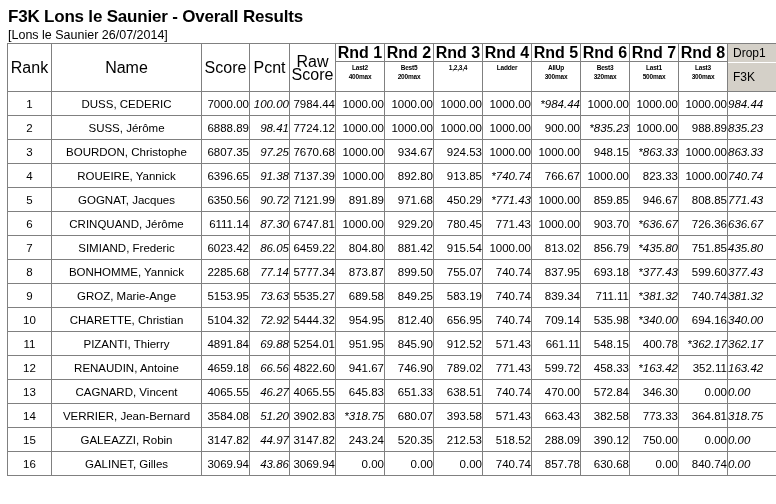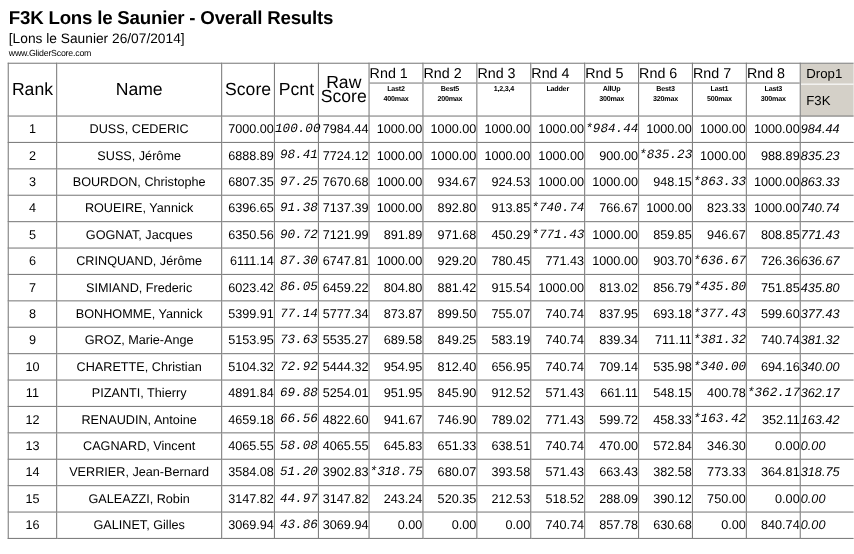--- a/index.html
+++ b/index.html
@@ -60,25 +60,26 @@
     text-align: center;
     height: 27px;
   }
   th.h-rank, th.h-name, th.h-score, th.h-pcnt, th.h-raw {
     font-size: 16px;
     vertical-align: middle;
   }
   th.h-raw .l1 { display:block; line-height: 13px; }
   th.h-raw .l2 { display:block; line-height: 13px; }
   .rnd-top {
-    font-size: 13px;
+    font-size: 16px;
     height: 17px;
     line-height: 17px;
-    text-align: left;
+    text-align: center;
     border-bottom: 1px solid #808080;
+    font-weight: bold;
   }
   .rnd-sub {
     font-size: 6.5px;
     height: 28px;
     line-height: 9px;
     text-align: center;
     padding-top: 1px;
     font-weight: bold;
     letter-spacing: -0.2px;
   }
@@ -105,38 +106,37 @@
   th.h-drop { border-right: 0; }
 
   
   tbody td {
     height: 23px;
     font-size: 11.5px;
   }
   td.c-rank { text-align: center; }
   td.c-name { text-align: center; padding-left: 5px; }
   td.c-num  { text-align: right; padding-right: 4px; }
-  td.c-num.starred { font-style: italic; font-family: Liberation Mono, monospace; }
-  td.c-pcnt { text-align: right; padding-right: 4px; font-style: italic; font-family: Liberation Mono, monospace; }
+  td.c-num.starred { font-style: italic; }
+  td.c-pcnt { text-align: right; padding-right: 4px; font-style: italic; }
   td.c-drop {
     text-align: left;
     padding-left: 12px;
     background: #d4d0c8;
     font-style: italic;
     border-right: 0;
   }
 </style>
 </head>
 <body>
 
 <div class="page">
 
   <div class="title">F3K Lons le Saunier - Overall Results</div>
   <div class="subtitle">[Lons le Saunier 26/07/2014]</div>
-  <div class="credit">www.GliderScore.com</div>
 
   <table class="results">
     <colgroup>
       <col style="width:44px">
       <col style="width:150px">
       <col style="width:48px">
       <col style="width:40px">
       <col style="width:46px">
       <col style="width:49px">
       <col style="width:49px">
@@ -333,21 +333,21 @@
           <td class="c-num">1000.00</td>
           <td class="c-num">813.02</td>
           <td class="c-num">856.79</td>
           <td class="c-num starred">*435.80</td>
           <td class="c-num">751.85</td>
           <td class="c-drop">435.80</td>
         </tr>
         <tr>
           <td class="c-rank">8</td>
           <td class="c-name">BONHOMME, Yannick</td>
-          <td class="c-num">5399.91</td>
+          <td class="c-num">2285.68</td>
           <td class="c-pcnt">77.14</td>
           <td class="c-num">5777.34</td>
           <td class="c-num">873.87</td>
           <td class="c-num">899.50</td>
           <td class="c-num">755.07</td>
           <td class="c-num">740.74</td>
           <td class="c-num">837.95</td>
           <td class="c-num">693.18</td>
           <td class="c-num starred">*377.43</td>
           <td class="c-num">599.60</td>
@@ -414,21 +414,21 @@
           <td class="c-num">599.72</td>
           <td class="c-num">458.33</td>
           <td class="c-num starred">*163.42</td>
           <td class="c-num">352.11</td>
           <td class="c-drop">163.42</td>
         </tr>
         <tr>
           <td class="c-rank">13</td>
           <td class="c-name">CAGNARD, Vincent</td>
           <td class="c-num">4065.55</td>
-          <td class="c-pcnt">58.08</td>
+          <td class="c-pcnt">46.27</td>
           <td class="c-num">4065.55</td>
           <td class="c-num">645.83</td>
           <td class="c-num">651.33</td>
           <td class="c-num">638.51</td>
           <td class="c-num">740.74</td>
           <td class="c-num">470.00</td>
           <td class="c-num">572.84</td>
           <td class="c-num">346.30</td>
           <td class="c-num">0.00</td>
           <td class="c-drop">0.00</td>

